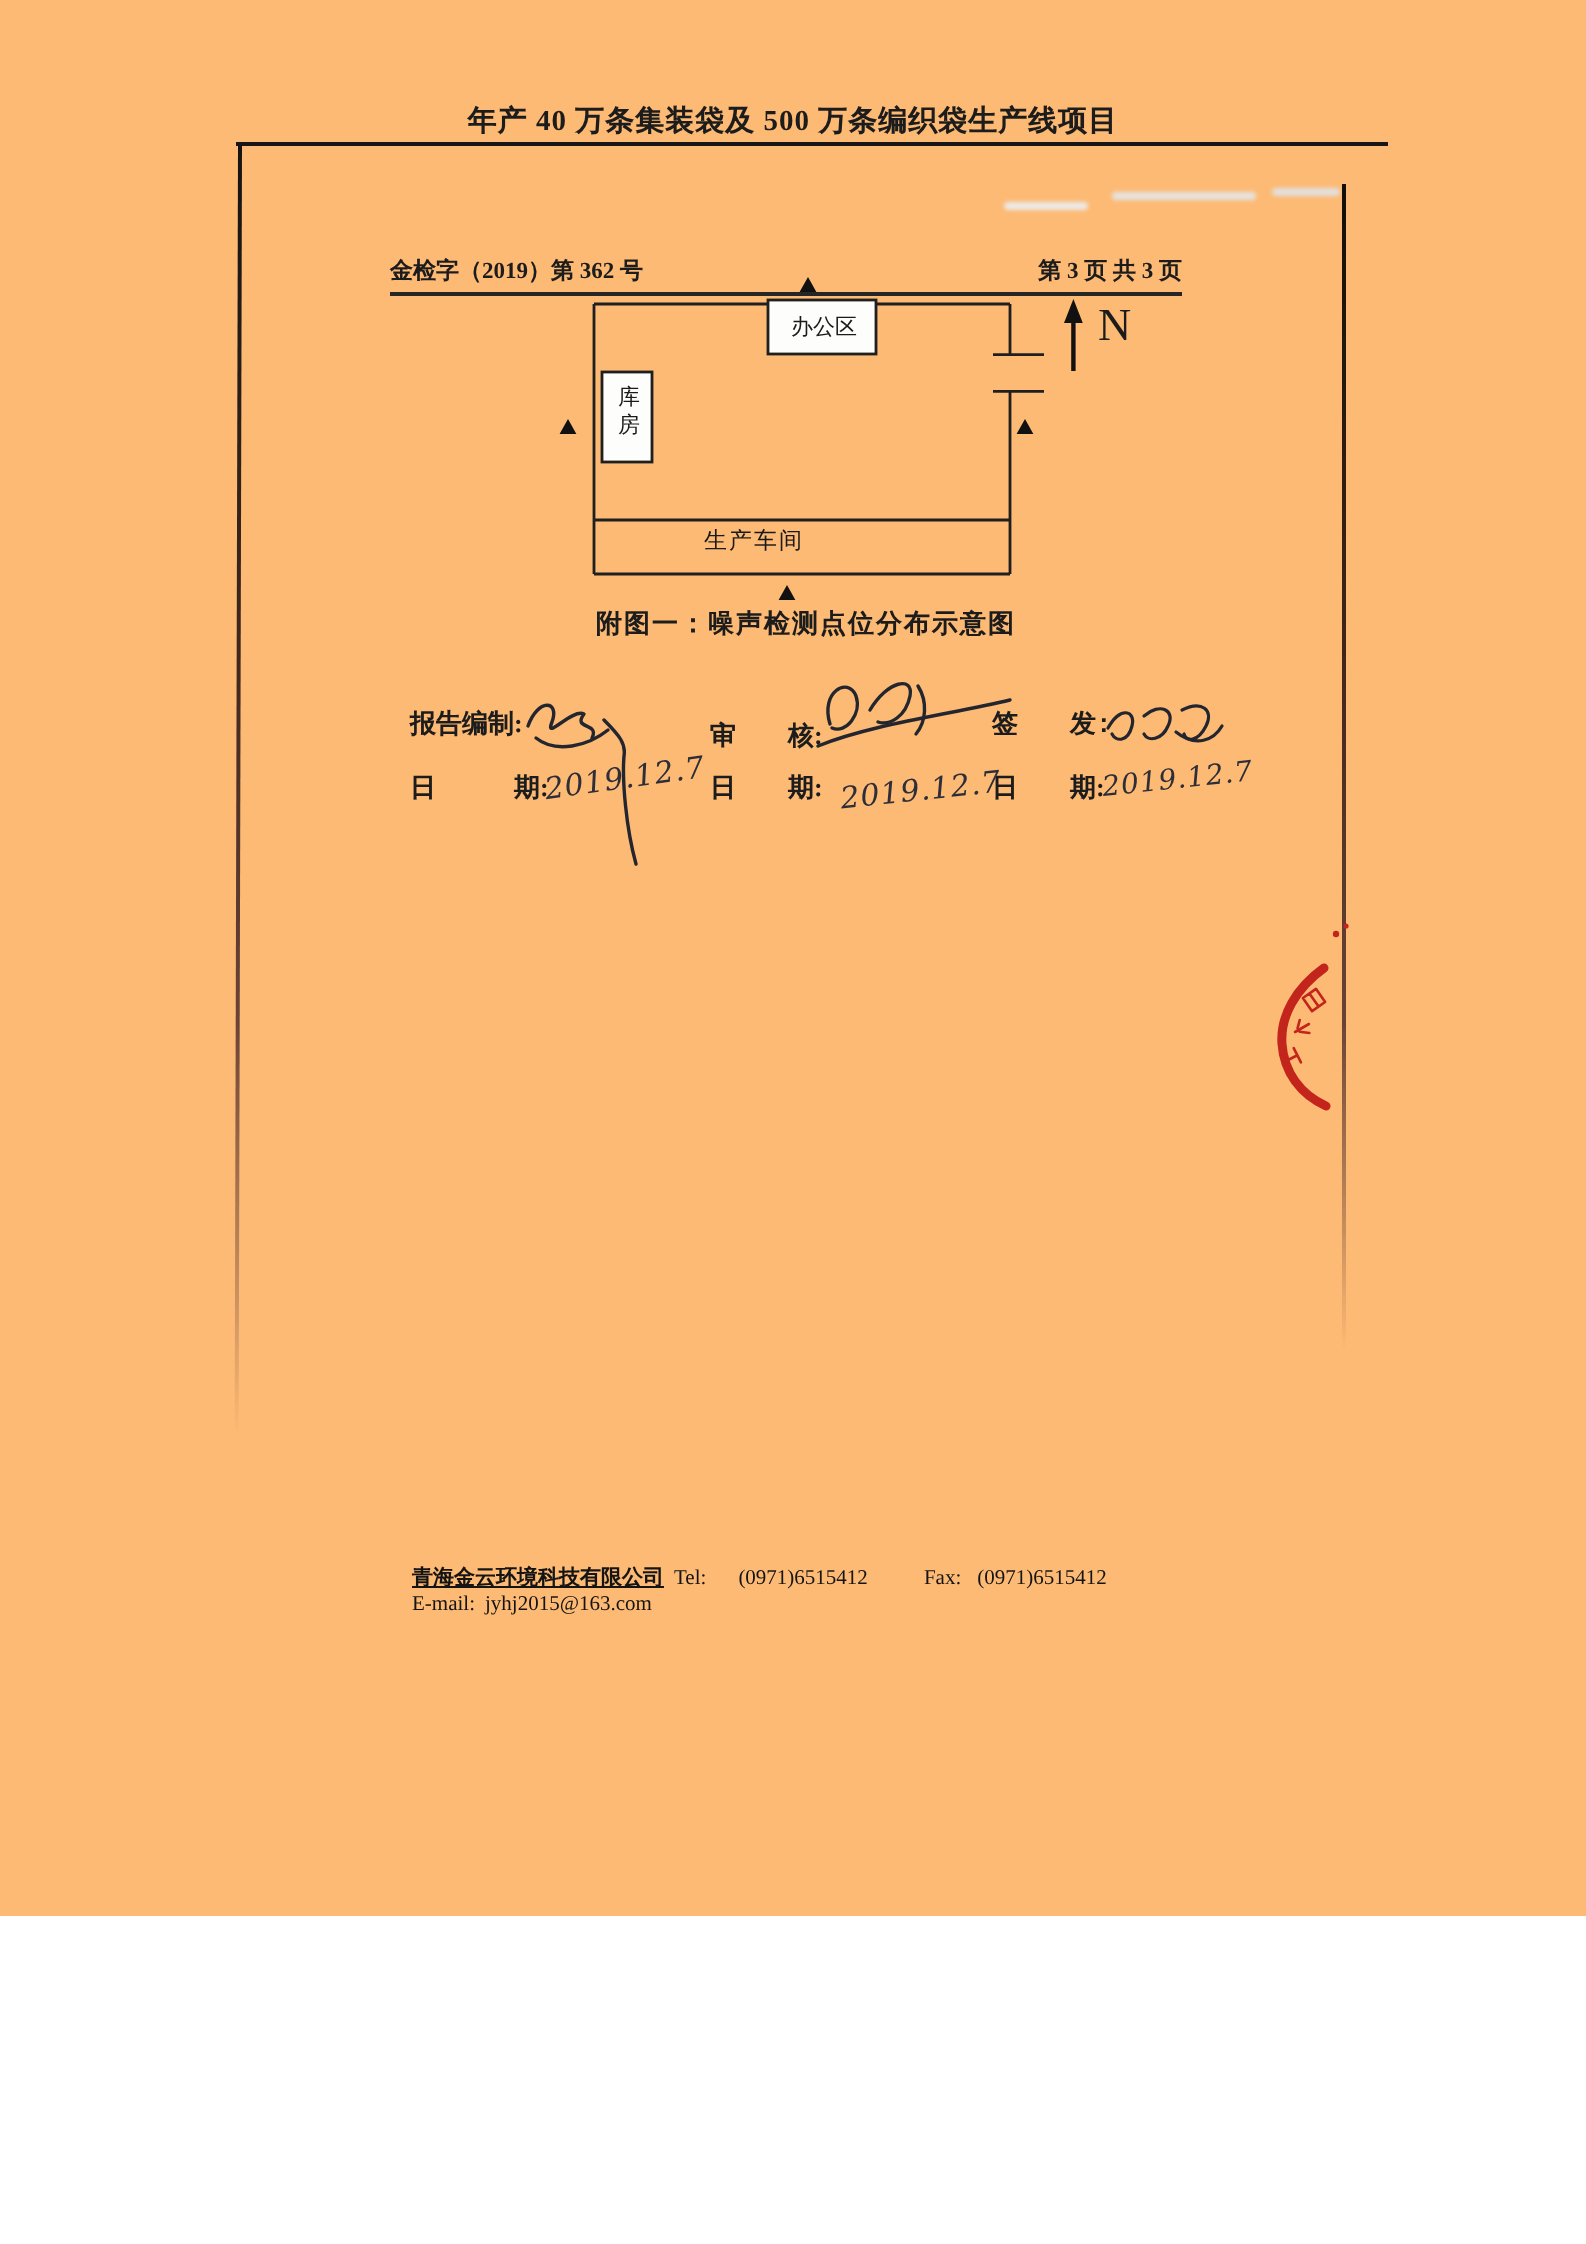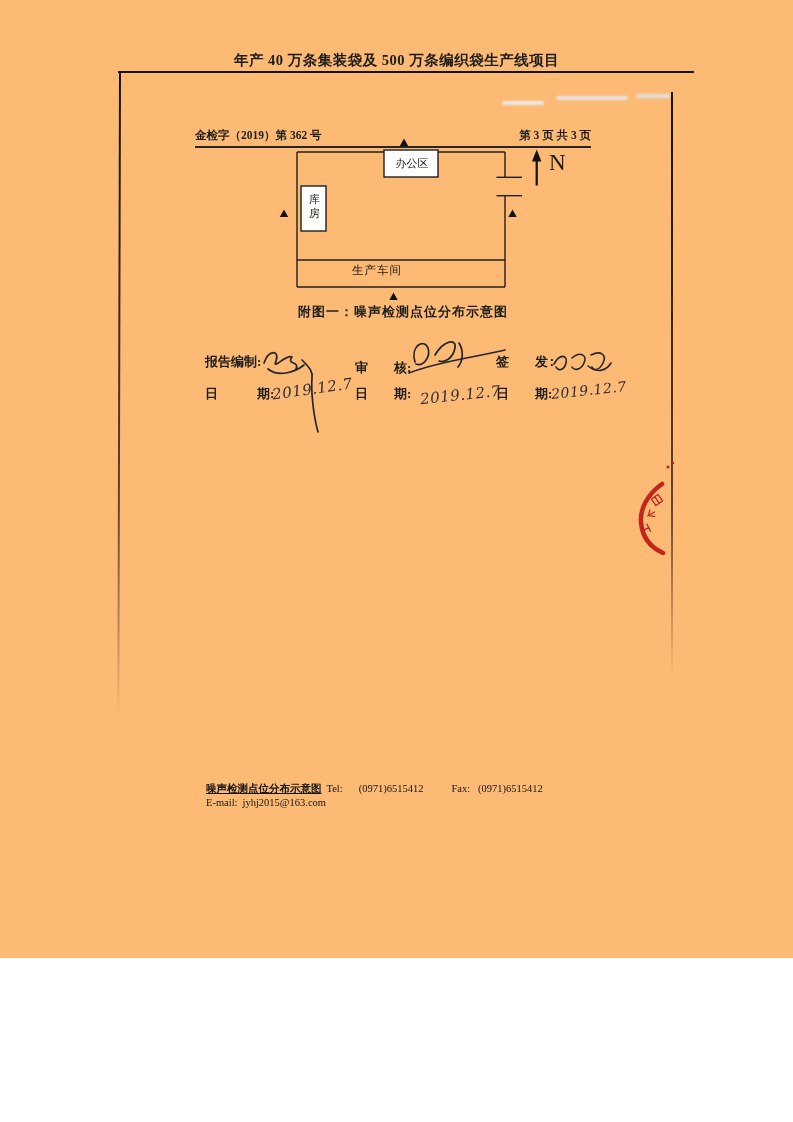--- a/index.html
+++ b/index.html
@@ -137,21 +137,21 @@
       <g transform="translate(23,56) rotate(60)">
         <path d="M0,-4 V4 M-4,-1 L-1,2 M4,-2 L1,2"></path>
       </g>
       <g transform="translate(18,71) rotate(63)">
         <path d="M-4,-3 H4 M0,-3 V3 M-4,3 H4"></path>
       </g>
     </g>
   </svg>
 
   <div class="abs footer" style="top:782px;left:206px;">
-    <span class="company">噪声检测点位分布示意图</span><span class="f-gap1">Tel:</span><span class="f-gap2">(0971)6515412</span><span class="f-gap3">Fax:</span><span class="f-gap4">(0971)6515412</span>
+    <span class="company">青海金云环境科技有限公司</span><span class="f-gap1">Tel:</span><span class="f-gap2">(0971)6515412</span><span class="f-gap3">Fax:</span><span class="f-gap4">(0971)6515412</span>
   </div>
   <div class="abs footer" style="top:797px;left:206px;">
     <span>E-mail:</span><span class="f-gap1">jyhj2015@163.com</span>
   </div>
 
   <div class="abs page-number">- 28 -</div>
 
 </div>
 
 </body></html>

